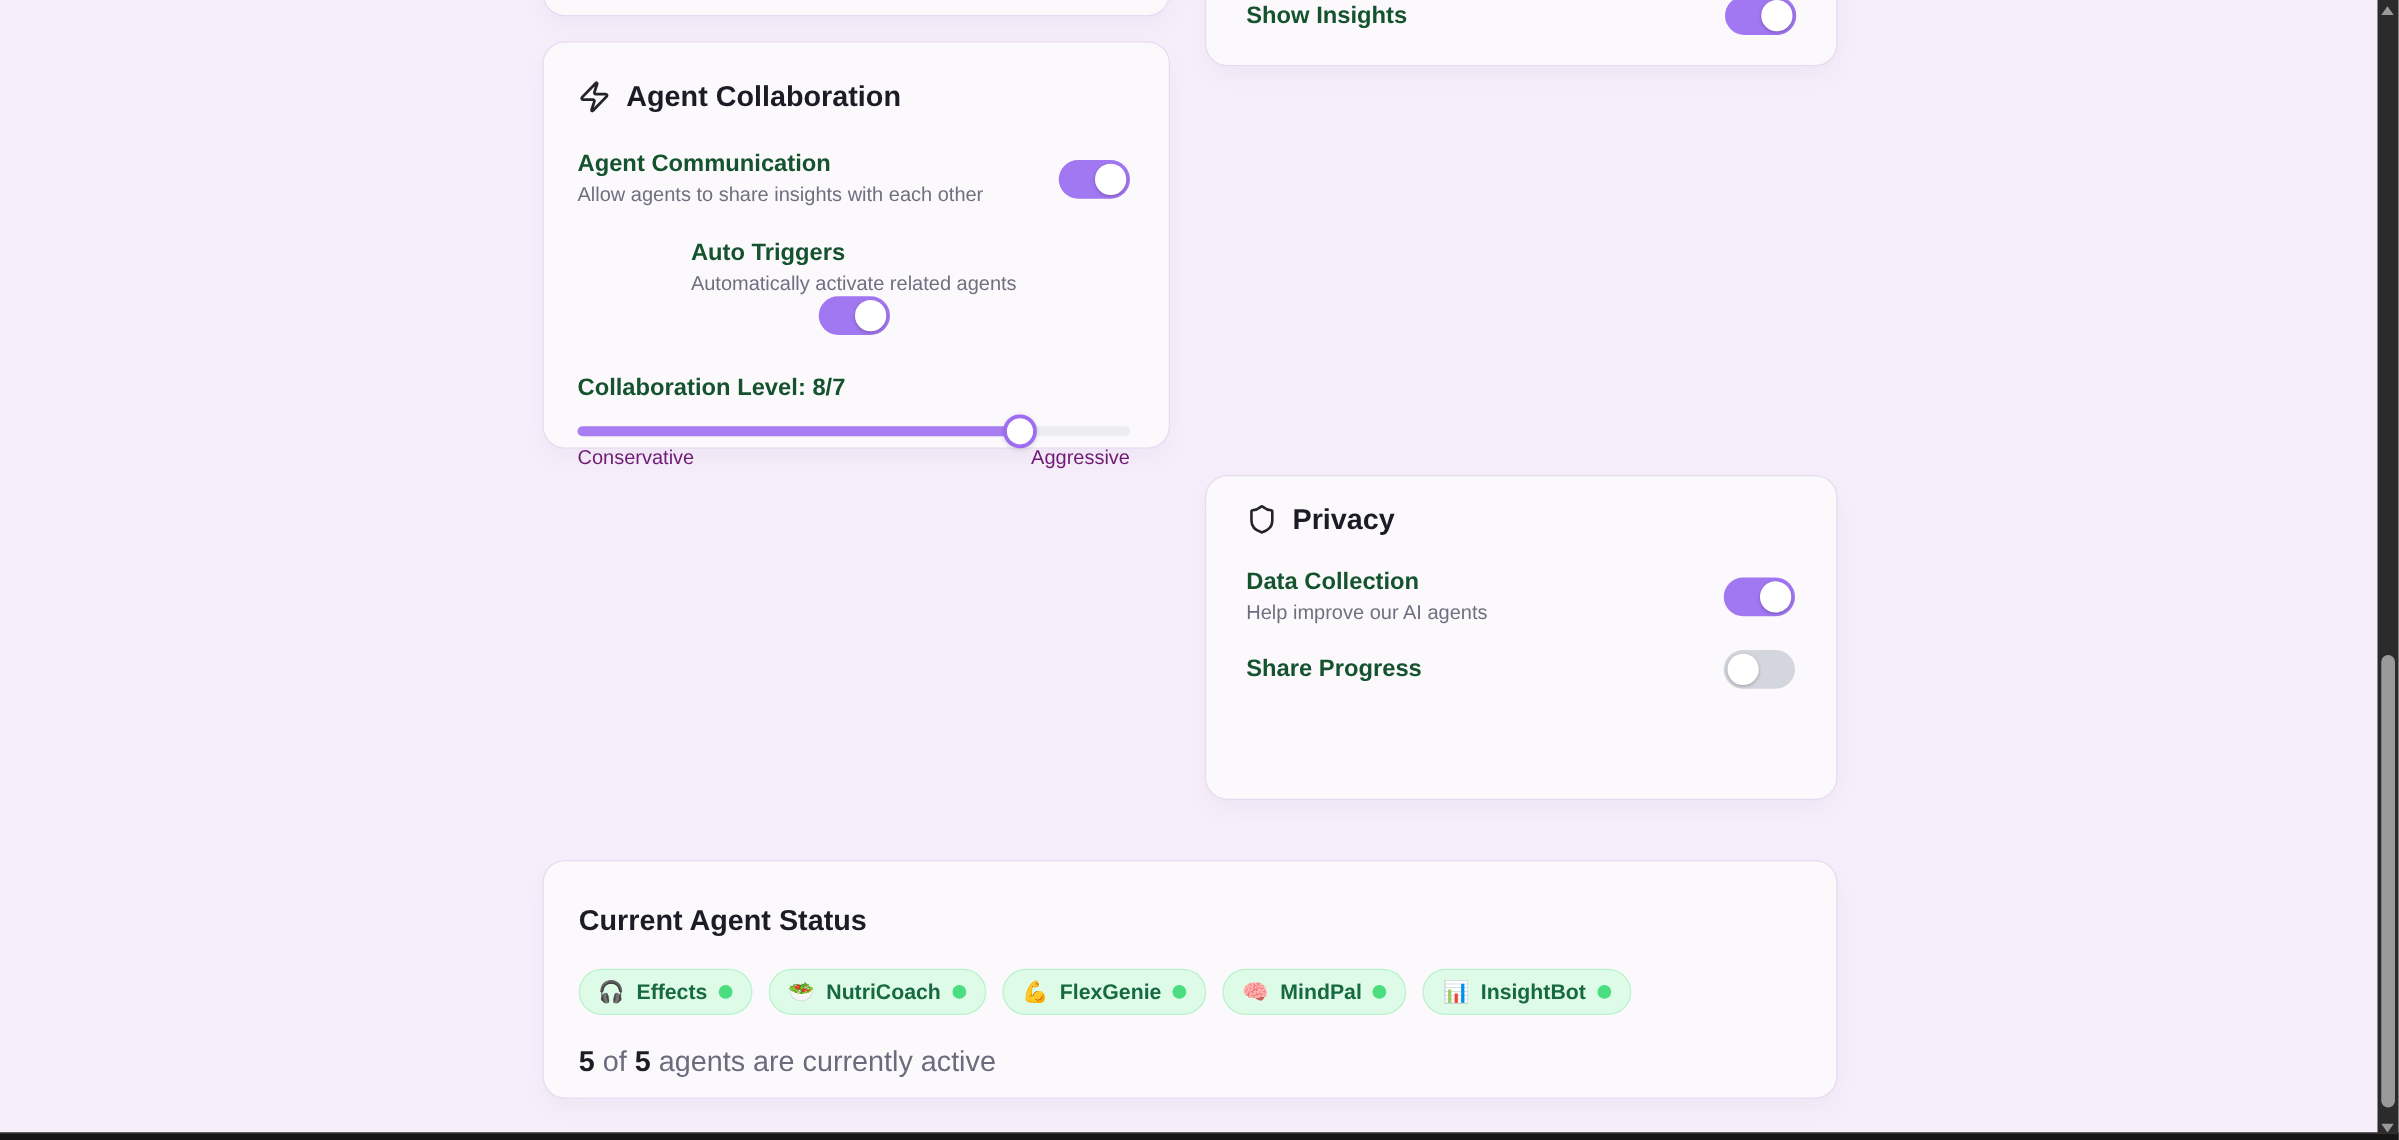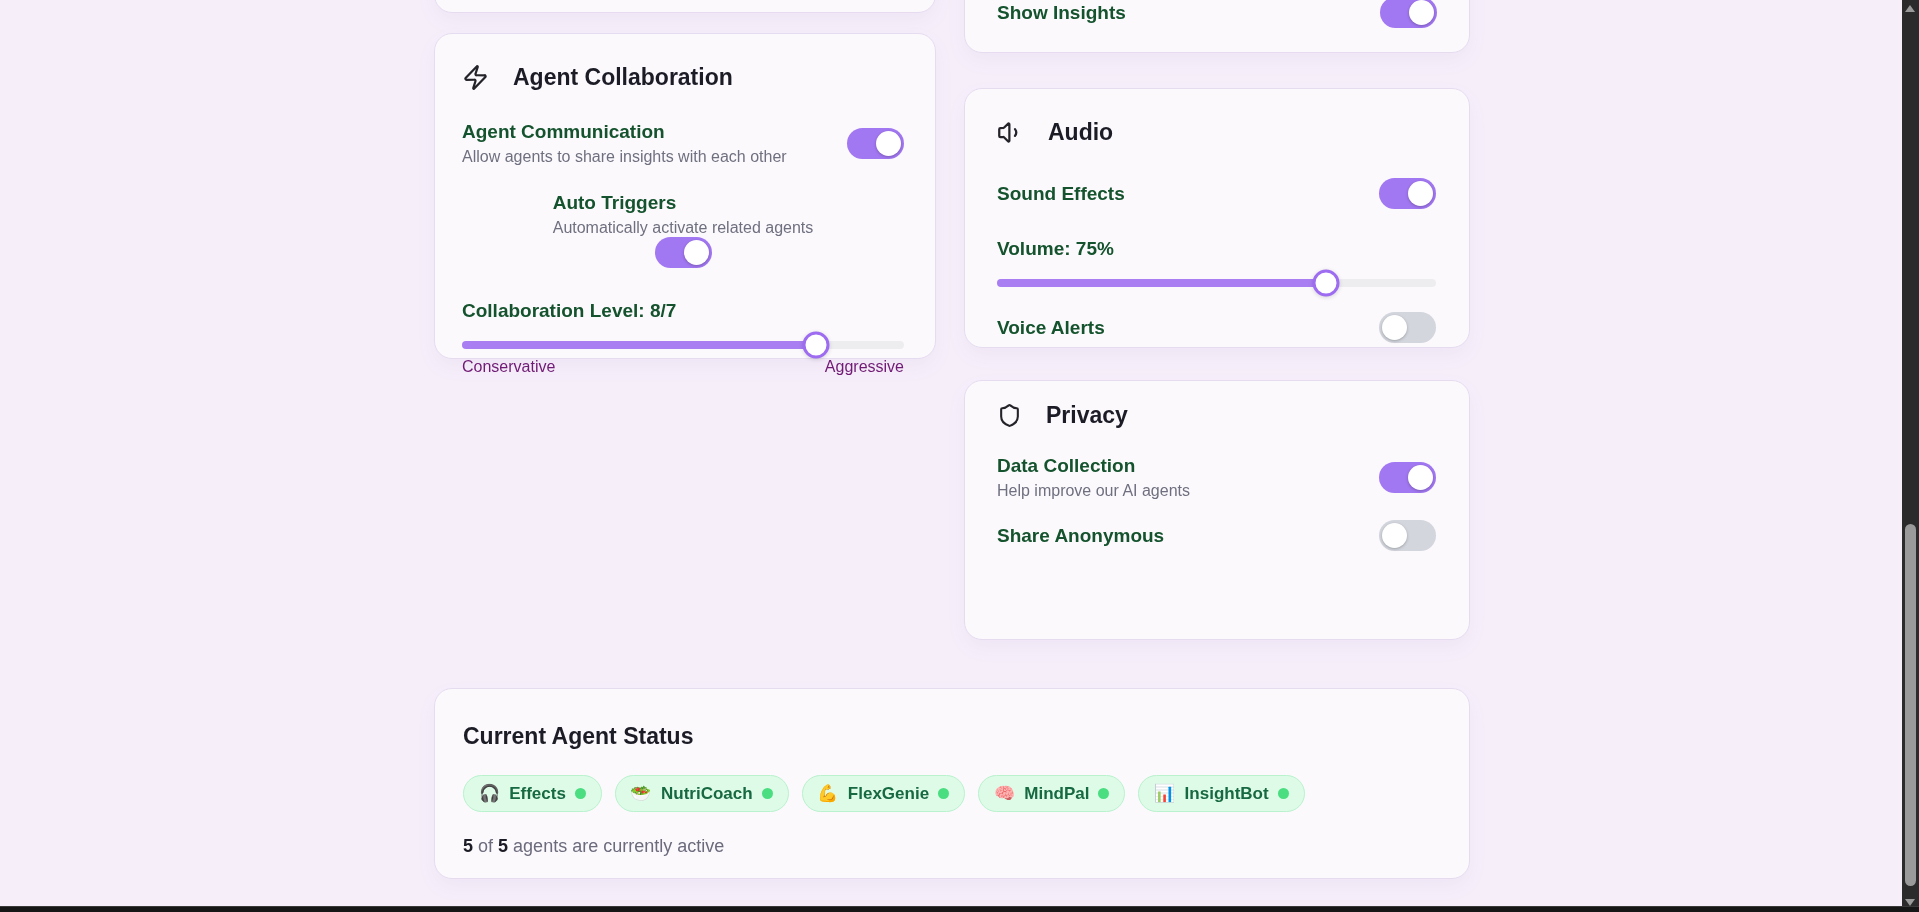--- a/index.html
+++ b/index.html
@@ -13,21 +13,21 @@
     position:absolute; left:434px; top:0; width:1036px; height:912px;
   }
   .card {
     position:absolute;
     background:#fcf9fd;
     border:1px solid #e6dcf0;
     border-radius:18px;
     box-shadow:0 8px 20px rgba(130,90,170,0.06);
   }
   .card-title {
-    display:flex; align-items:center; gap:24px;
+    display:flex; align-items:center; gap:12px;
     font-size:23px; font-weight:700; color:#1c1c26;
   }
   .card-title svg { display:block; }
   .row {
     display:flex; align-items:center; justify-content:space-between;
   }
   .setting-label { font-size:19px; font-weight:600; color:#14532d; }
   .setting-desc  { font-size:16px; color:#6f707f; margin-top:5px; }
   
   .toggle {
@@ -70,21 +70,21 @@
     background:#ddfbe7; border:1px solid #b9f2cd;
     border-radius:999px; padding:6px 15px; height:37px;
     font-size:17px; font-weight:600; color:#176942;
     cursor:pointer;
   }
   .badge .dot {
     width:11px; height:11px; border-radius:50%;
     background:#4ade80; flex:0 0 auto;
   }
   .badge .emoji { font-size:17px; }
-  .status-summary { font-size:18px; color:#6b6b7c; margin-top:24px; }
+  .status-summary { font-size:23px; color:#6b6b7c; margin-top:24px; }
   .status-summary b { color:#1c1c26; font-weight:700; }
   
   .scrollbar {
     position:absolute; right:0; top:0; width:17px; height:912px;
     background:#2b2b2b; z-index:50;
   }
   .scroll-thumb {
     position:absolute; left:3px; width:11px;
     top:524px; height:362px;
     background:#9a9a9a; border-radius:6px; cursor:pointer;
@@ -143,67 +143,40 @@
         <div class="slider-fill"></div>
         <div class="slider-thumb"></div>
       </div>
       <div class="slider-ends">
         <span>Conservative</span>
         <span>Aggressive</span>
       </div>
     </div>
   </div>
 
-  <div class="card" style="left:530px; top:88px; width:506px; height:260px; padding:30px 33px 0 32px;">
-    <div class="card-title">
-      <svg width="27" height="27" viewBox="0 0 24 24" fill="none" stroke="#232329" stroke-width="2" stroke-linecap="round" stroke-linejoin="round">
-        <path d="M11 4.7a.7.7 0 0 0-1.2-.5L6.4 7.6A1.4 1.4 0 0 1 5.4 8H3a1 1 0 0 0-1 1v6a1 1 0 0 0 1 1h2.4a1.4 1.4 0 0 1 1 .4l3.4 3.4a.7.7 0 0 0 1.2-.5z"></path>
-        <path d="M16 9a5 5 0 0 1 0 6"></path>
-      </svg>
-      <span>Audio</span>
-    </div>
-
-    <div class="row" style="margin-top:32px;">
-      <div class="setting-label">Sound Effects</div>
-      <div class="toggle on"></div>
-    </div>
-
-    <div style="margin-top:29px;">
-      <div class="setting-label">Volume: 75%</div>
-      <div class="slider" style="margin-top: 19px; --pct: 75%;">
-        <div class="slider-fill"></div>
-        <div class="slider-thumb"></div>
-      </div>
-    </div>
-
-    <div class="row" style="margin-top:25px;">
-      <div class="setting-label">Voice Alerts</div>
-      <div class="toggle"></div>
-    </div>
-  </div>
 
   <div class="card" style="left:530px; top:380px; width:506px; height:260px; padding:21px 33px 0 32px;">
     <div class="card-title">
       <svg width="25" height="25" viewBox="0 0 24 24" fill="none" stroke="#232329" stroke-width="2" stroke-linecap="round" stroke-linejoin="round">
         <path d="M20 13c0 5-3.5 7.5-7.66 8.95a1 1 0 0 1-.67-.01C7.5 20.5 4 18 4 13V6a1 1 0 0 1 1-1c2 0 4.5-1.2 6.24-2.72a1.17 1.17 0 0 1 1.52 0C14.51 3.81 17 5 19 5a1 1 0 0 1 1 1z"></path>
       </svg>
       <span>Privacy</span>
     </div>
 
     <div class="row" style="margin-top:26px;">
       <div>
         <div class="setting-label">Data Collection</div>
         <div class="setting-desc">Help improve our AI agents</div>
       </div>
       <div class="toggle on"></div>
     </div>
 
 
     <div class="row" style="margin-top:20px;">
-      <div class="setting-label">Share Anonymous</div>
+      <div class="setting-label">Share Progress</div>
       <div class="toggle"></div>
     </div>
   </div>
 
   <div class="card" style="left:0; top:688px; width:1036px; height:191px; padding:34px 32px 0 28px;">
     <div class="card-title">
       <span>Current Agent Status</span>
     </div>
 
     <div class="badges" style="margin-top:25px;">

